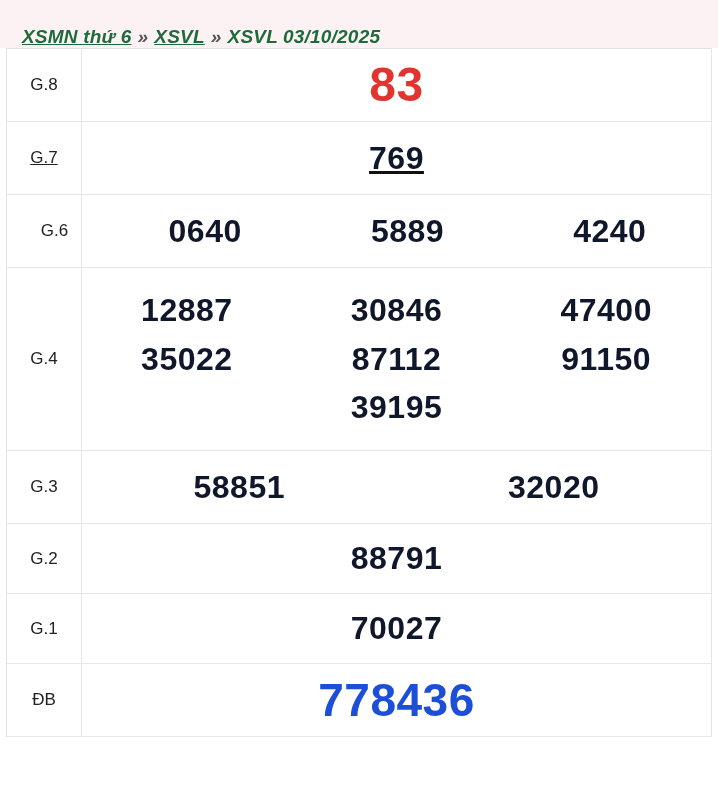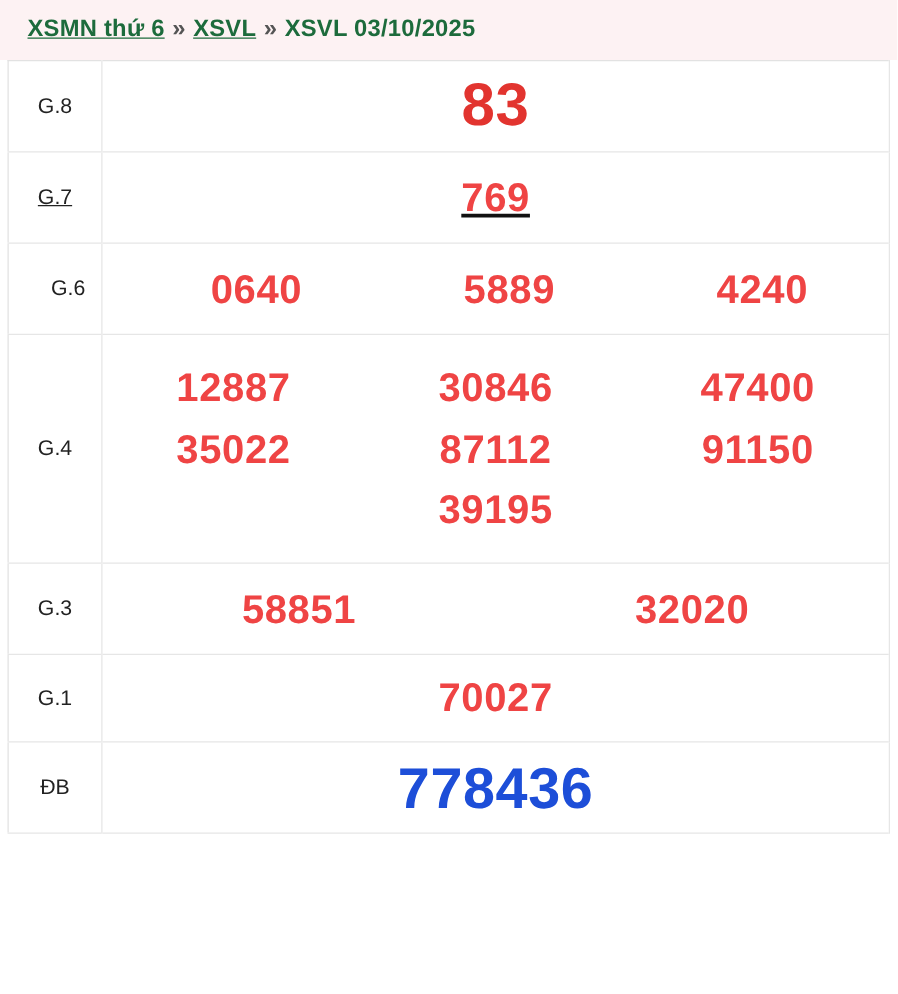--- a/index.html
+++ b/index.html
@@ -18,26 +18,27 @@
     width: 718px;
     height: 795px;
     position: relative;
     box-sizing: border-box;
   }
   
   .breadcrumb {
     height: 48px;
     background: #fdf2f3;
     display: flex;
-    align-items: center;
+    align-items: flex-end;
     padding-left: 22px;
     box-sizing: border-box;
     font-size: 19px;
     font-weight: bold;
     letter-spacing: 0.2px;
+    font-style: italic;
   }
   .breadcrumb .crumb-link {
     color: #1d6b3c;
     text-decoration: underline;
     cursor: pointer;
     white-space: pre;
   }
   .breadcrumb .crumb-sep {
     color: #555555;
     margin: 0 6px;
@@ -76,21 +77,21 @@
   }
   .nums-row {
     display: flex;
     width: 100%;
   }
   .num {
     flex: 1 1 0;
     text-align: center;
     font-weight: bold;
     font-size: 30px;
-    color: #ef4444;
+    color: #0f172a;
     letter-spacing: 0.5px;
     line-height: 1.15;
     padding: 2px 0;
   }
   .num.empty {
     visibility: hidden;
   }
   
   .row-g8 td { height: 70px; }
   .row-g8 .num { font-size: 48px; color: #e2342f; }
@@ -191,20 +192,28 @@
       <tr class="row-g3">
         <td class="label-cell">G.3</td>
         <td class="nums-cell">
           <div class="nums-row two-col">
             <span class="num">58851</span>
             <span class="num">32020</span>
           </div>
         </td>
       </tr>
 
+      <tr class="row-g2">
+        <td class="label-cell">G.2</td>
+        <td class="nums-cell">
+          <div class="nums-row">
+            <span class="num">88791</span>
+          </div>
+        </td>
+      </tr>
 
       <tr class="row-g1">
         <td class="label-cell">G.1</td>
         <td class="nums-cell">
           <div class="nums-row">
             <span class="num">70027</span>
           </div>
         </td>
       </tr>
 

